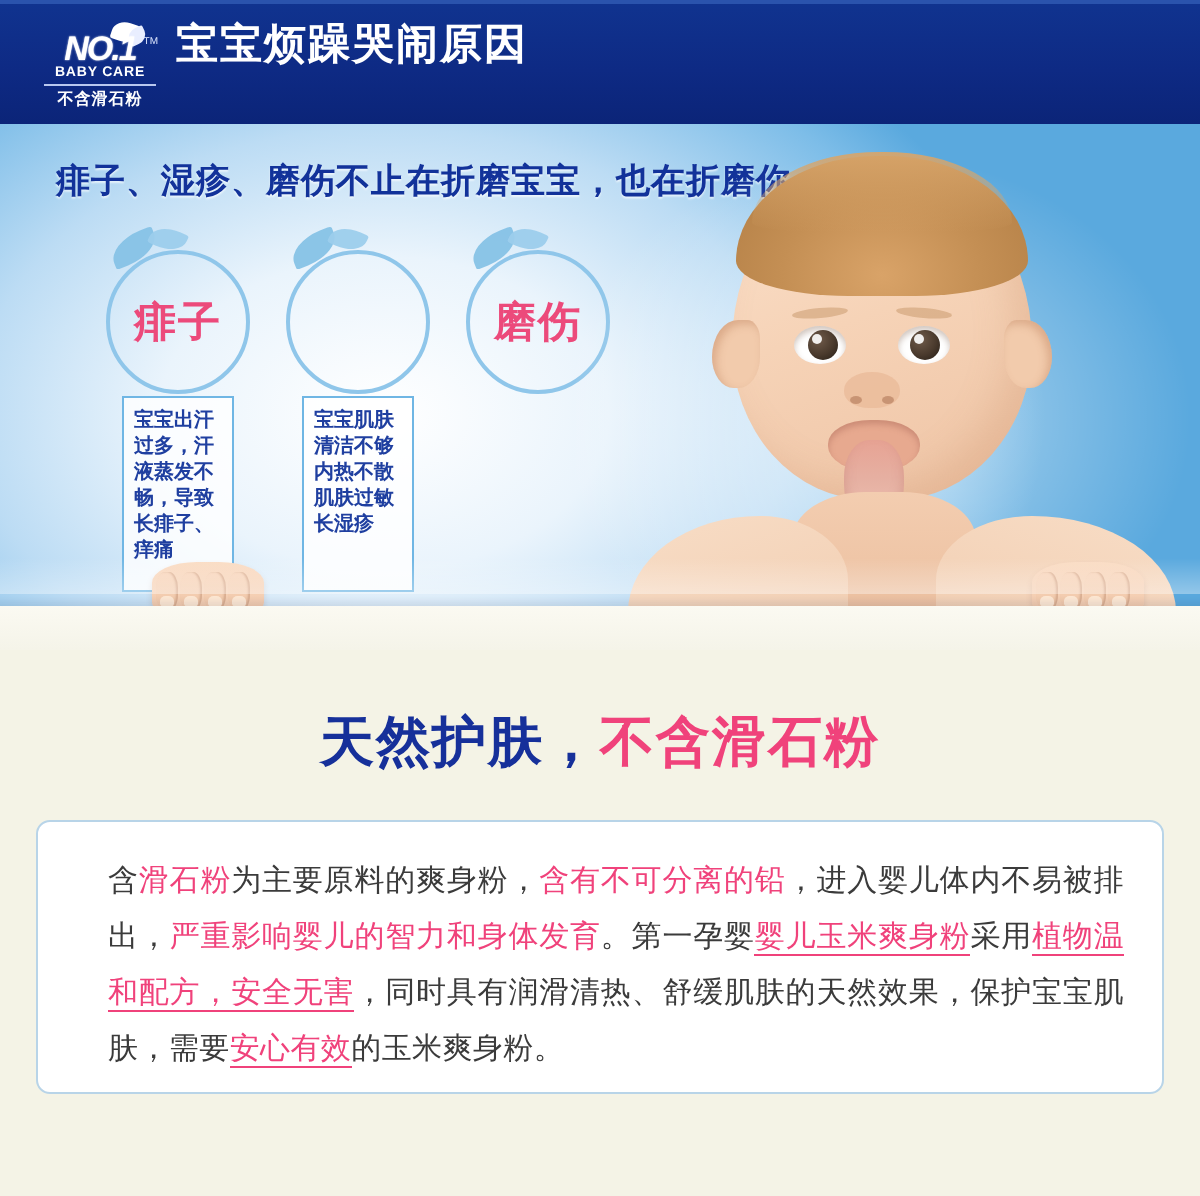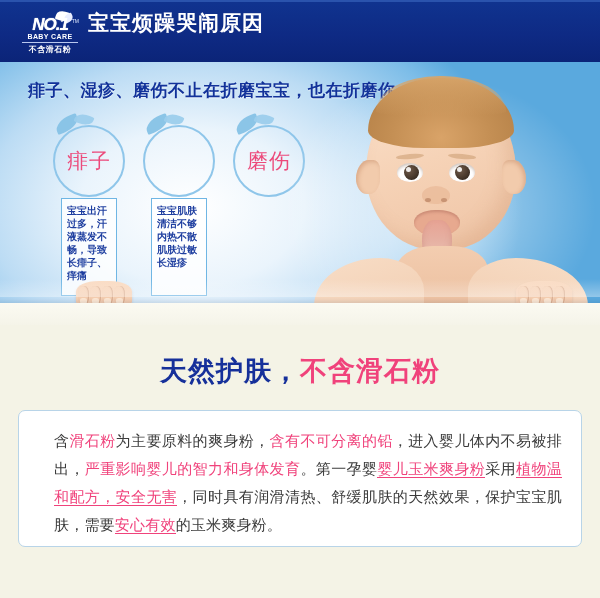--- a/index.html
+++ b/index.html
@@ -78,21 +78,21 @@
 
   
   .circ{
     position:absolute;width:72px;height:72px;border-radius:50%;
     border:2px solid #8fc6ea;
     box-sizing:border-box;
     background:transparent;
   }
   .circ-label{
     position:absolute;width:72px;text-align:center;
-    color:#ec4a7b;font-size:21px;font-weight:normal;letter-spacing:1px;
+    color:#ec4a7b;font-size:21px;font-weight:bold;letter-spacing:1px;
   }
   .leafA{
     position:absolute;width:24px;height:14px;
     background:#86c2e6;border-radius:75% 8% 75% 8%;
     transform:rotate(-22deg);opacity:.95;
   }
   .leafB{
     position:absolute;width:18px;height:11px;
     background:#9ccdec;border-radius:75% 8% 75% 8%;
     transform:rotate(24deg);opacity:.95;

